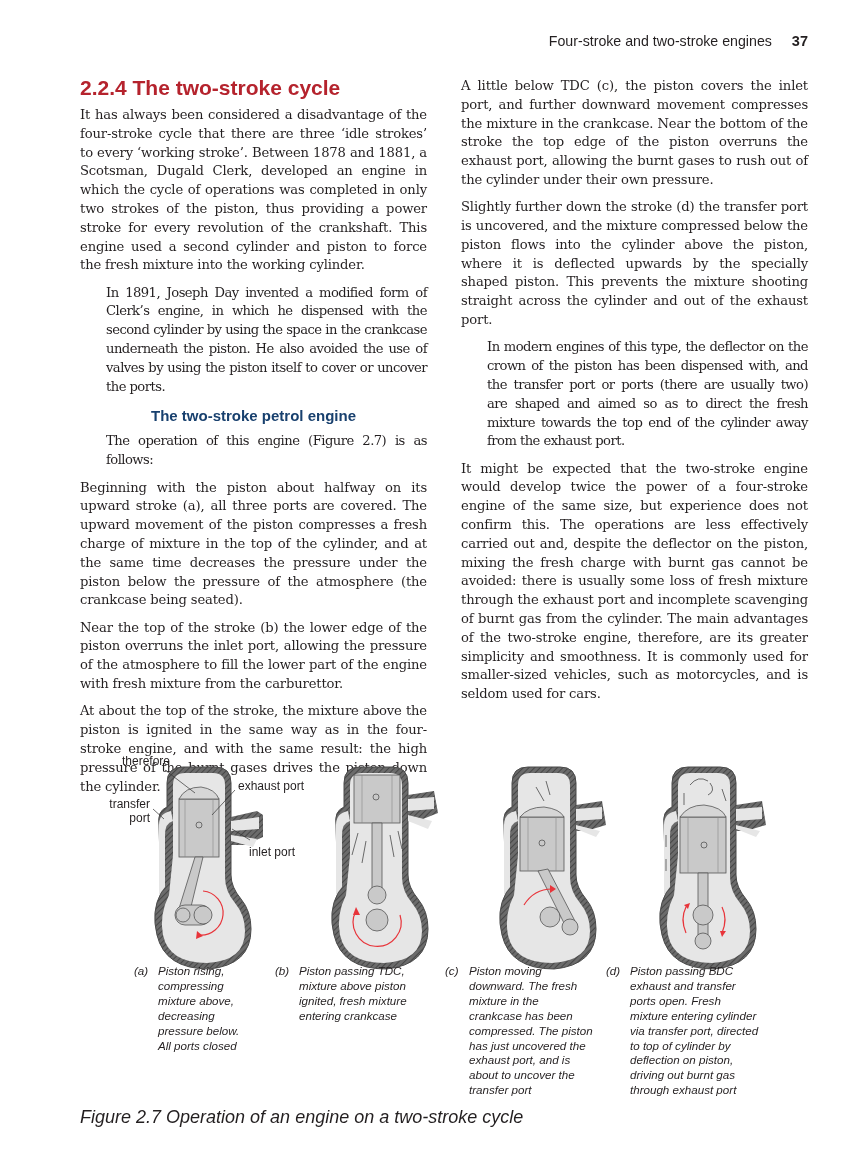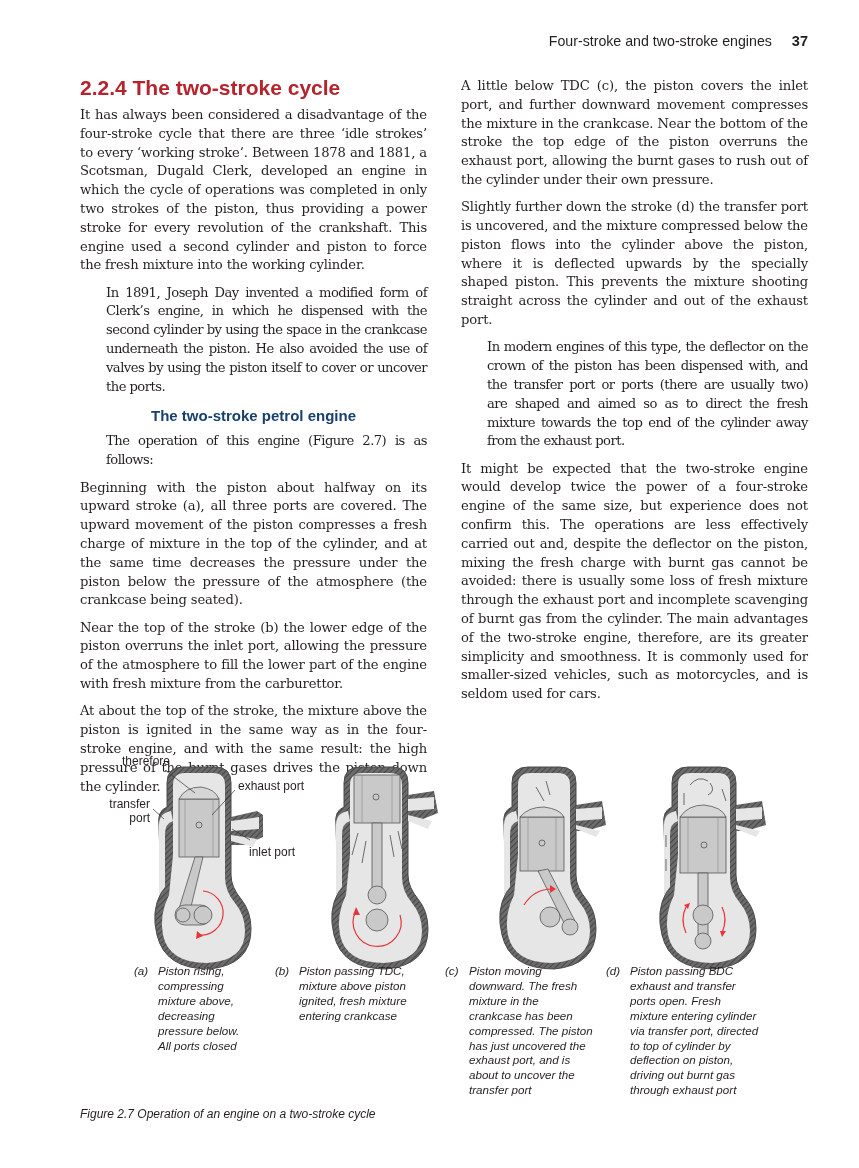--- a/index.html
+++ b/index.html
@@ -16,21 +16,21 @@
 
   h2.section-title { font-family: "Liberation Sans", sans-serif; color: #b5232d; font-size: 21px; font-weight: bold; margin: 0 0 6px 0; line-height: 24px; letter-spacing: 0px; }
   h3.sub-title { font-family: "Liberation Sans", sans-serif; color: #18406e; font-size: 15px; font-weight: bold; margin: 10px 0 6px 0; line-height: 20px; text-align: center; }
 
   .figure { position: absolute; left: 0; top: 745px; width: 859px; height: 420px; }
   .fig-svg { position: absolute; left: 0; top: 0; }
   .label { position: absolute; font-family: "Liberation Sans", sans-serif; font-size: 12px; color: #231f20; line-height: 14px; }
   .cap { position: absolute; font-family: "Liberation Sans", sans-serif; font-style: italic; font-size: 11.6px; line-height: 14.9px; color: #231f20; }
   .cap .letter { position: absolute; left: 0; top: 0; }
   .cap .ctext { position: absolute; left: 24px; top: 0; white-space: pre-line; }
-  .fig-caption { position: absolute; left: 80px; top: 362px; font-family: "Liberation Sans", sans-serif; font-style: italic; font-size: 12px; color: #231f20; }
+  .fig-caption { position: absolute; left: 80px; top: 362px; font-family: "Liberation Sans", sans-serif; font-style: italic; font-size: 18px; color: #231f20; }
 </style>
 </head>
 <body>
 
 <div class="running-head">
   <span class="ph-title">Four-stroke and two-stroke engines</span>
   <span class="ph-num">37</span>
 </div>
 
 <div class="col col-left">

